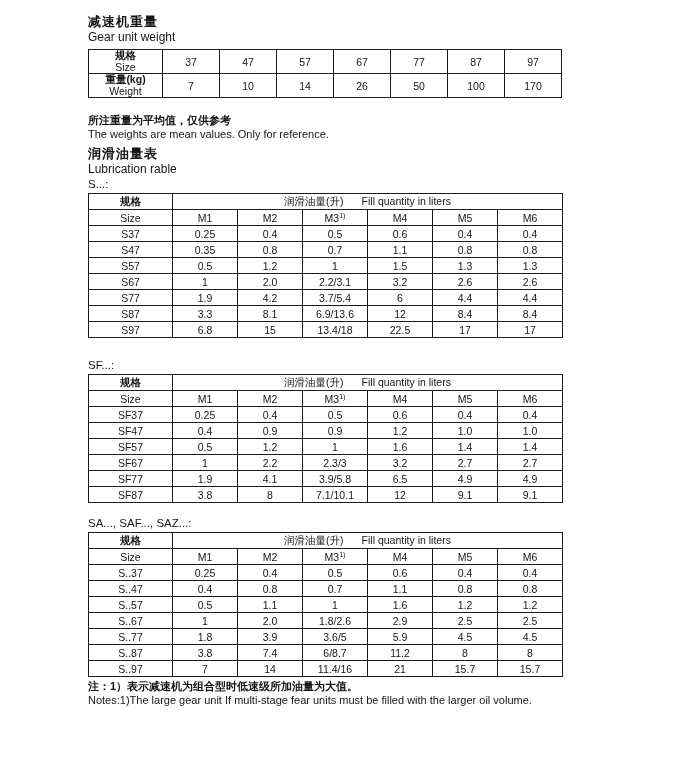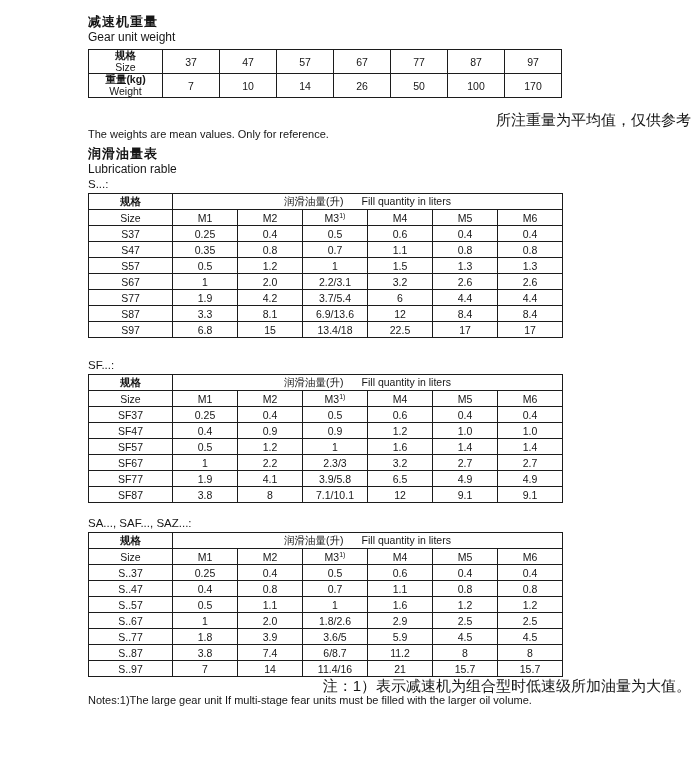--- a/index.html
+++ b/index.html
@@ -14,21 +14,21 @@
   
   .wtable{margin-top:4px;}
   .wtable td{border:1px solid #1c1c1c;text-align:center;vertical-align:middle;
     font-size:10.5px;height:23px;padding:0;}
   .wtable .lbl-cell{width:73px;}
   .wtable .val{width:56px;}
   .cell-cn{font-weight:bold;font-size:10.5px;line-height:11.5px;}
   .cell-en{font-size:10.5px;line-height:11.5px;}
   
   .note1{margin-top:15px;}
-  .n-cn{font-weight:normal;font-size:15px;line-height:14px;text-align:right;}
+  .n-cn{font-weight:bold;font-size:11px;line-height:14px;}
   .n-en{font-size:11px;line-height:14px;}
   .sec2{margin-top:4px;}
   
   #lube-tables{margin-top:0;}
   .lube-block{margin-bottom:20px;}
   .lube-block:nth-child(2){margin-bottom:13px;}
   .lube-block:nth-child(3){margin-bottom:0;}
   .tbl-label{font-size:11.5px;line-height:14px;margin-bottom:2px;}
   .ltable th,.ltable td{border:1px solid #1c1c1c;text-align:center;vertical-align:middle;
     font-size:10.5px;font-weight:normal;height:15px;padding:0;}

